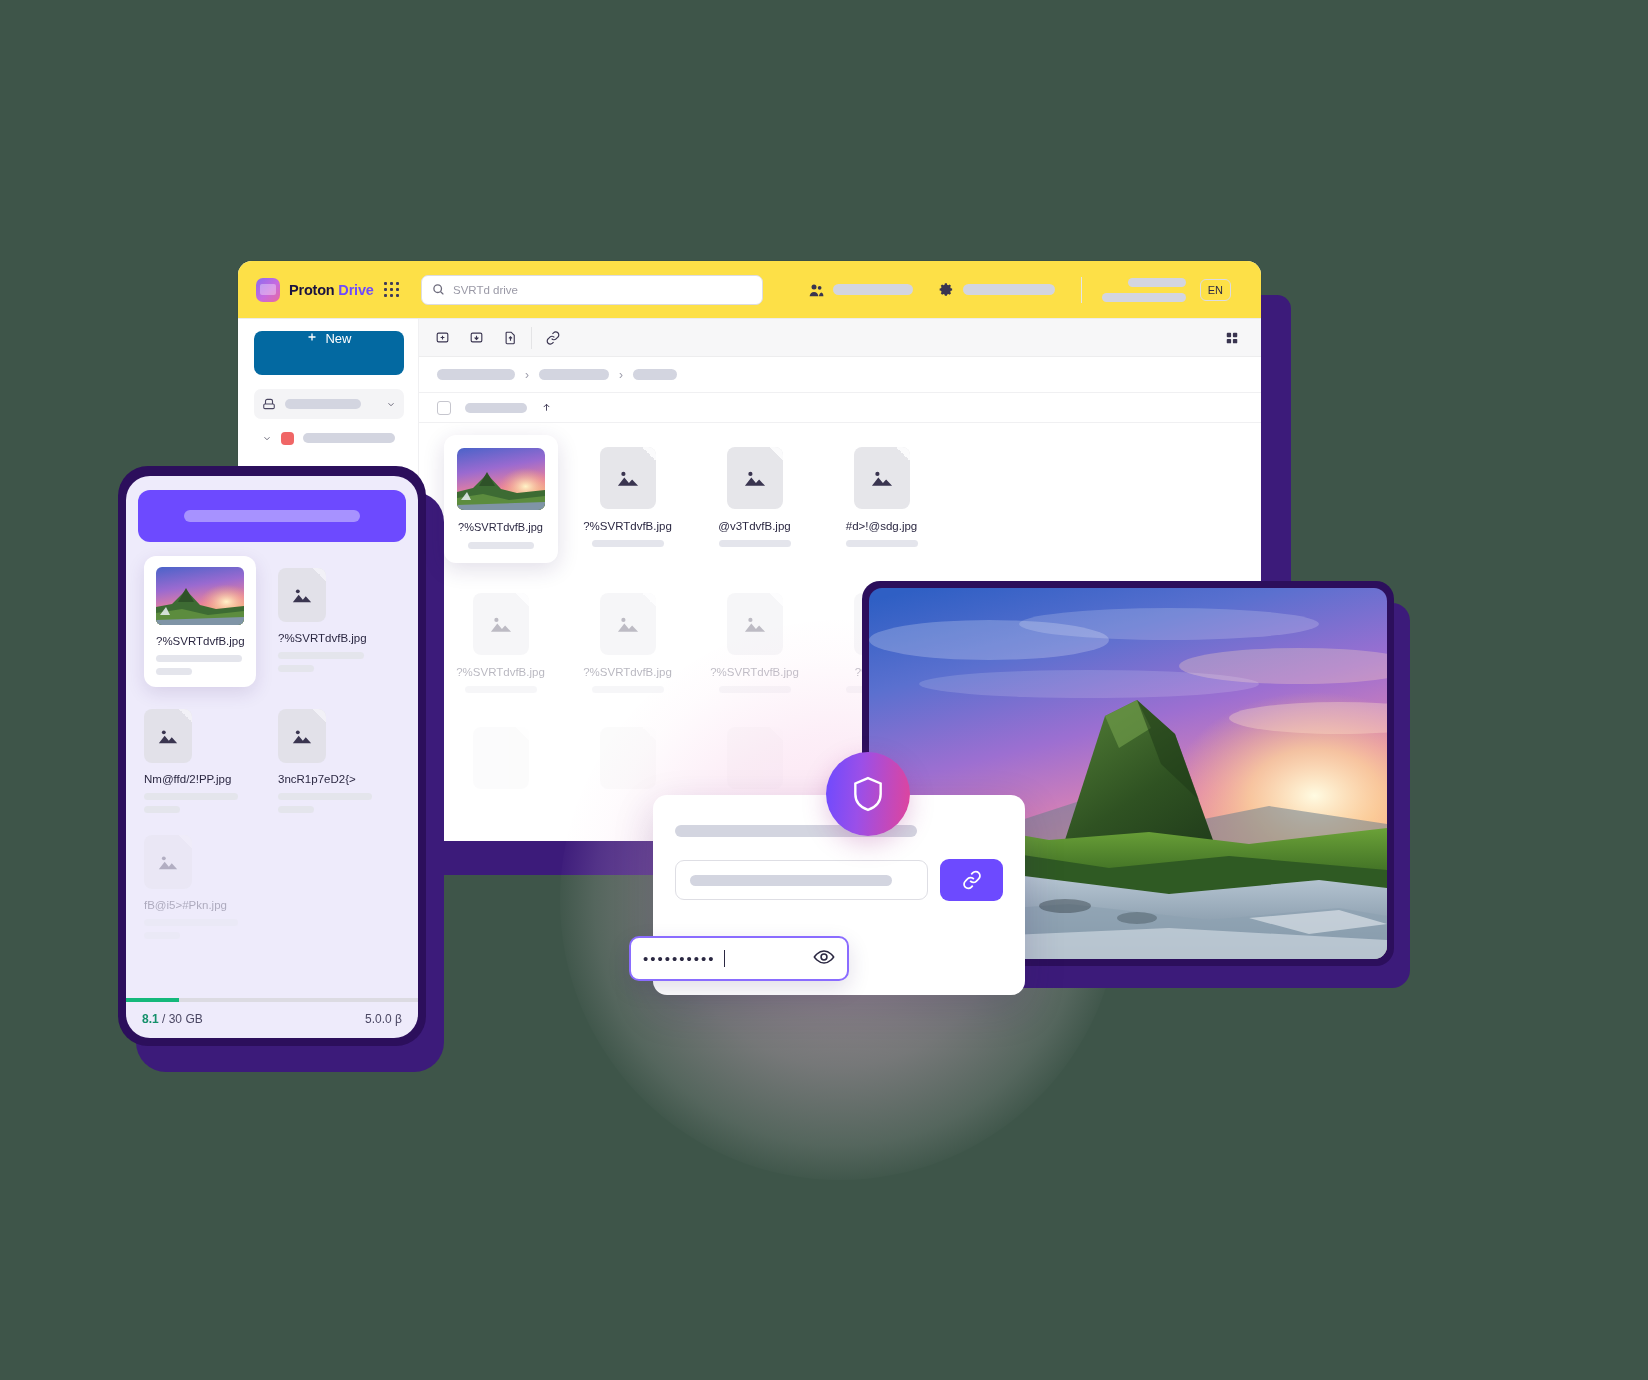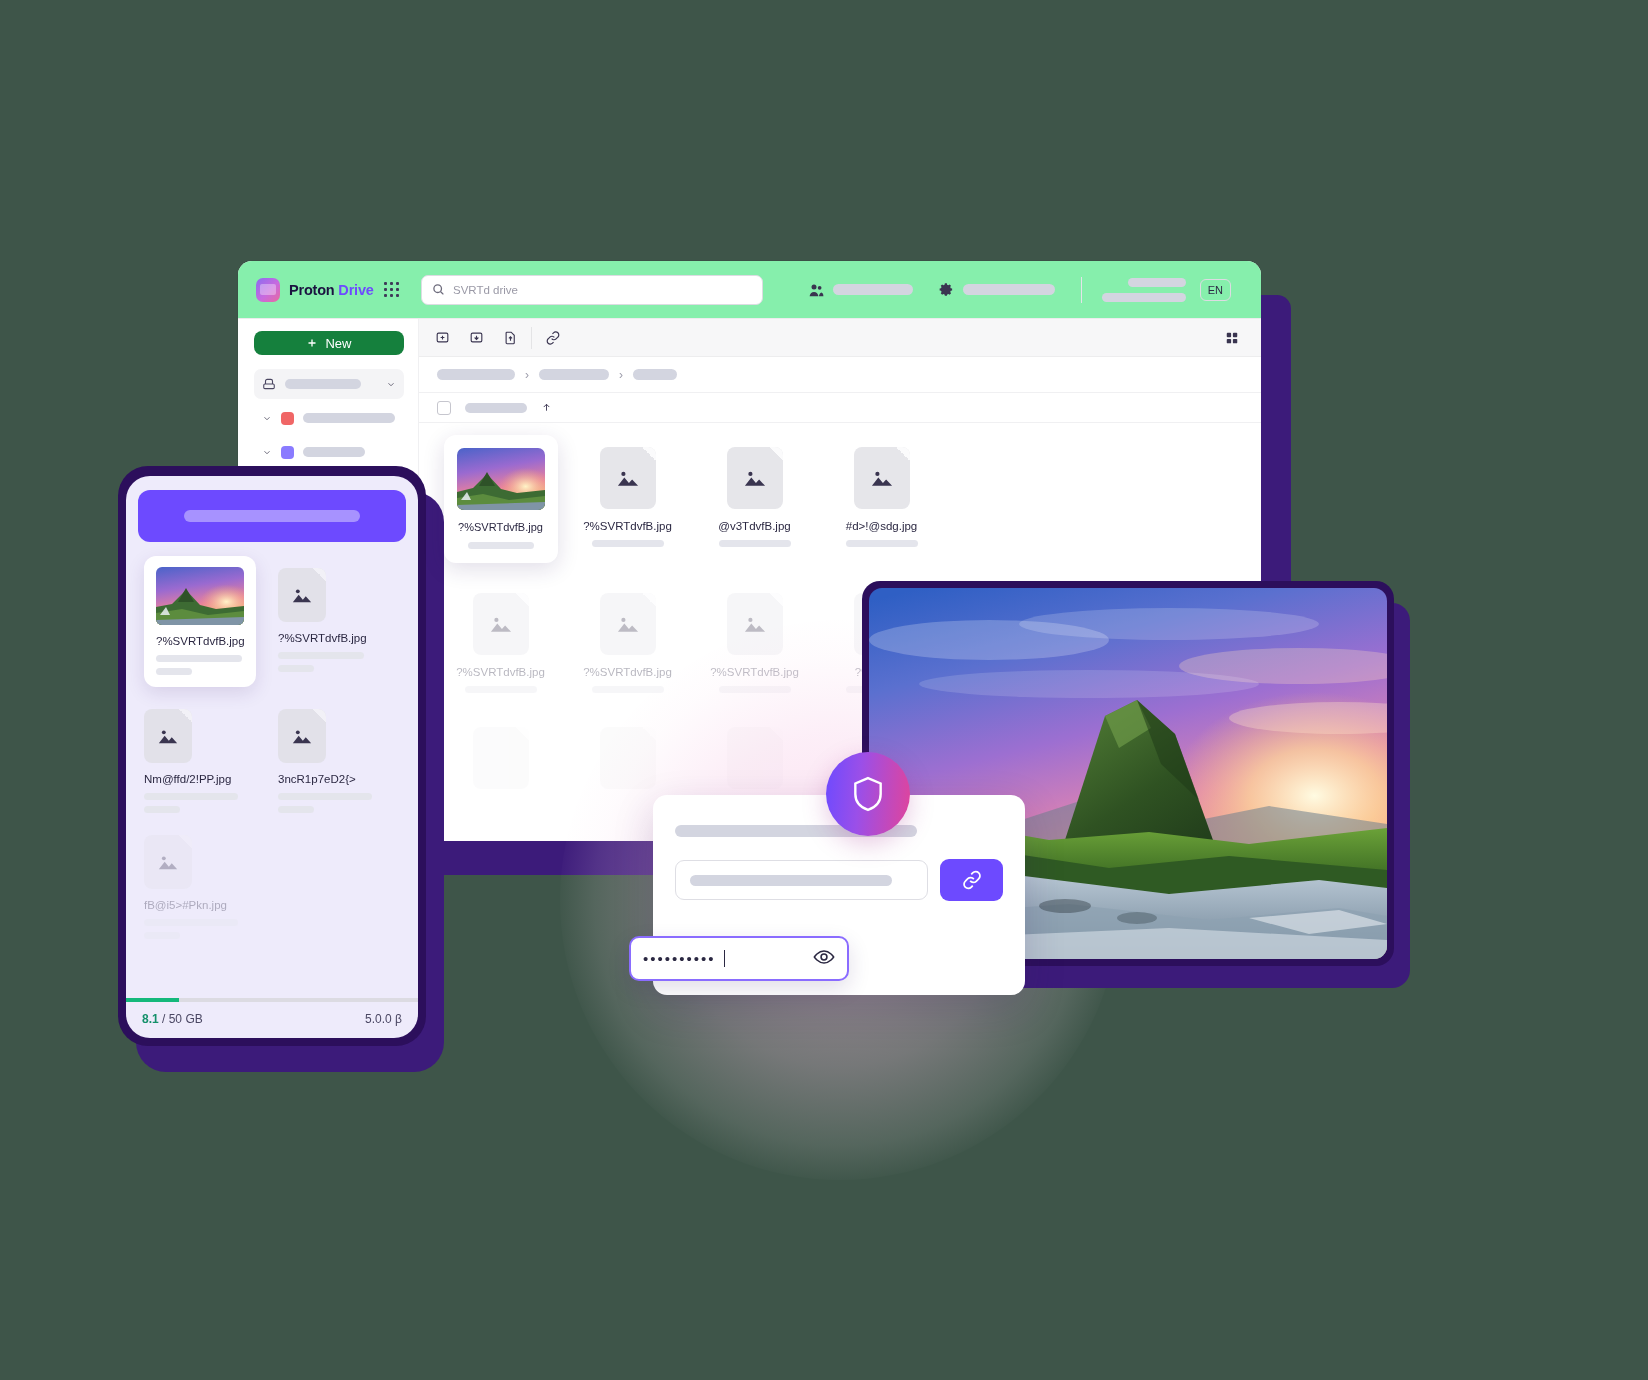--- a/index.html
+++ b/index.html
@@ -18,21 +18,21 @@
   
   .desktop {
     position: absolute; left: 238px; top: 261px;
     width: 1023px; height: 580px;
     background: #ffffff; border-radius: 14px;
     box-shadow: 30px 34px 0 0 #3c1b7a, 0 0 0 1px rgba(0,0,0,.04);
     overflow: hidden;
   }
   .dt-topbar {
     height: 58px; display: flex; align-items: center;
-    border-bottom: 1px solid #ececed; background: #86efac;
+    border-bottom: 1px solid #ececed; background: #fde047;
   }
   .brand { display: flex; align-items: center; gap: 9px; width: 140px; padding-left: 18px; }
   .brand-logo {
     width: 24px; height: 24px; border-radius: 7px;
     background: linear-gradient(135deg,#8a6df0 0%,#c86adf 55%,#e86a9e 100%);
     position: relative;
   }
   .brand-logo::after{
     content:""; position:absolute; left:4px; top:6px; width:16px; height:11px;
     border-radius:2px; background:rgba(255,255,255,.35);
@@ -55,22 +55,22 @@
   .lang-badge {
     font-size: 11px; color:#2d2a45; border:1px solid #dcdce2; border-radius:6px;
     padding: 4px 7px; font-weight:500;
   }
 
   .dt-body { display: flex; height: calc(100% - 58px); }
 
   
   .dt-sidebar { width: 181px; background:#fff; padding: 12px 14px 0 16px; border-right:1px solid #f0f0f2; }
   .new-btn {
-    height: 24px; background:#15803d; color:#fff; border-radius: 8px;
-    display:flex; align-items:center; justify-content:center; gap:7px;
+    height: 44px; background:#0369a1; color:#fff; border-radius: 8px;
+    display:flex; align-items:flex-start; justify-content:center; gap:7px;
     font-size: 13px; font-weight: 500;
   }
   .nav-row { display:flex; align-items:center; gap:9px; height: 30px; padding: 0 8px; border-radius: 7px; margin-top:4px; }
   .nav-row.active { background:#f4f4f6; }
   .sq { width:13px; height:13px; border-radius:4px; flex:none; }
   .sq.red { background:#f06666; }
   .sq.violet { background:#8a7bff; }
   .chev { width: 10px; flex:none; }
 
   
@@ -601,21 +601,21 @@
         </div>
       </div>
 
       <div class="phone-footer">
         <div class="storage-bar">
             <i style="width: 18%; background: rgb(20, 184, 123);"></i>
           </div>
         <div class="storage-row">
           <span>
             <b>8.1</b>
-            <span>/ 50 GB</span>
+            <span>/ 30 GB</span>
           </span>
           <span>5.0.0 β</span>
         </div>
       </div>
     </div>
   </div>
 
   <div class="tablet">
     <div class="tablet-screen">
       <svg viewBox="0 0 518 371" width="518" height="371" preserveAspectRatio="none">

